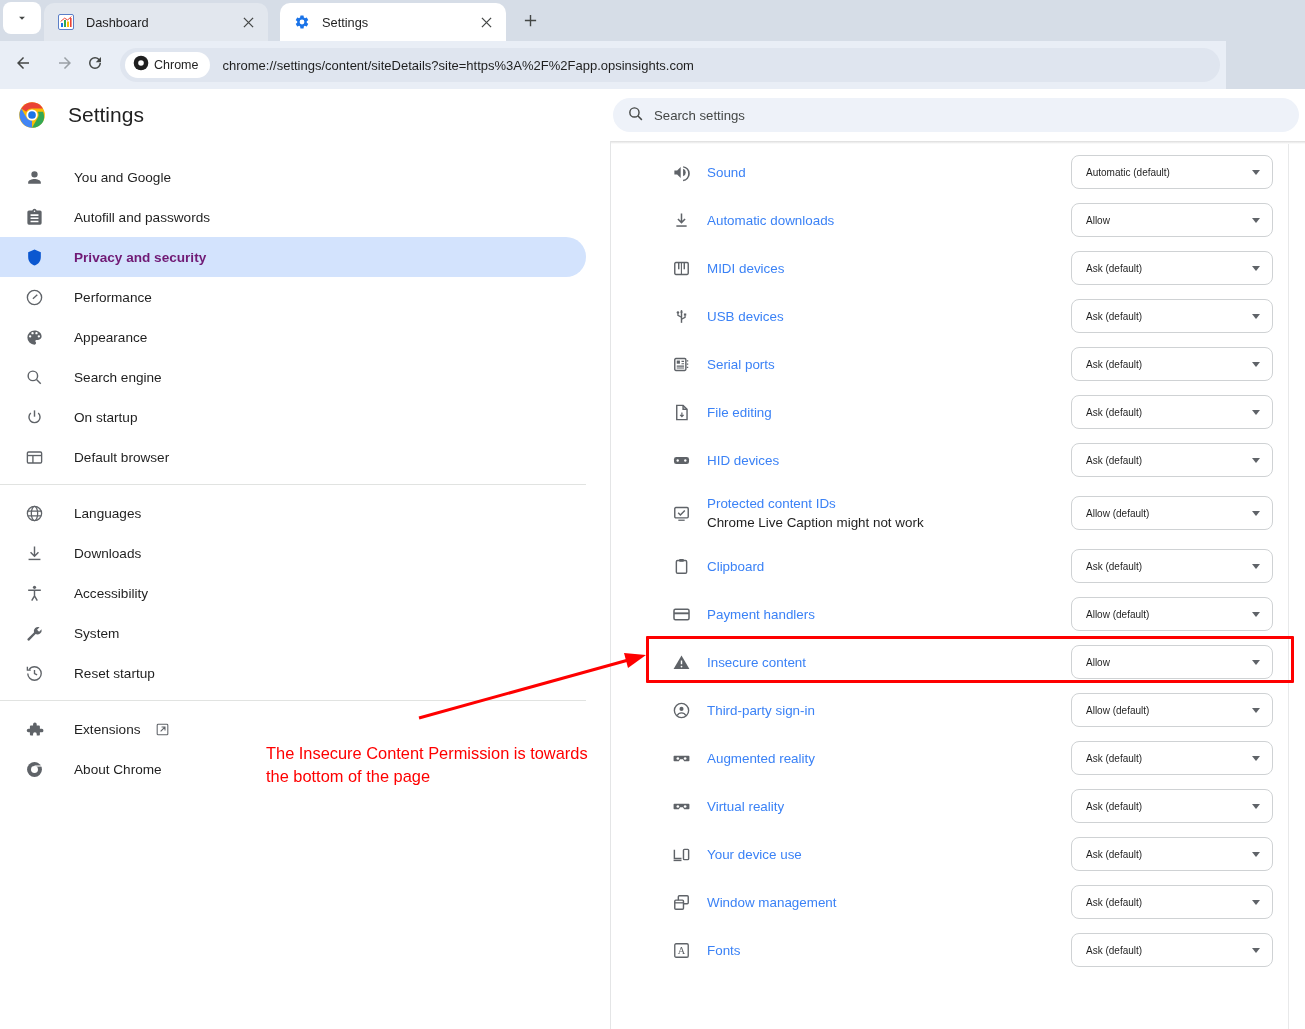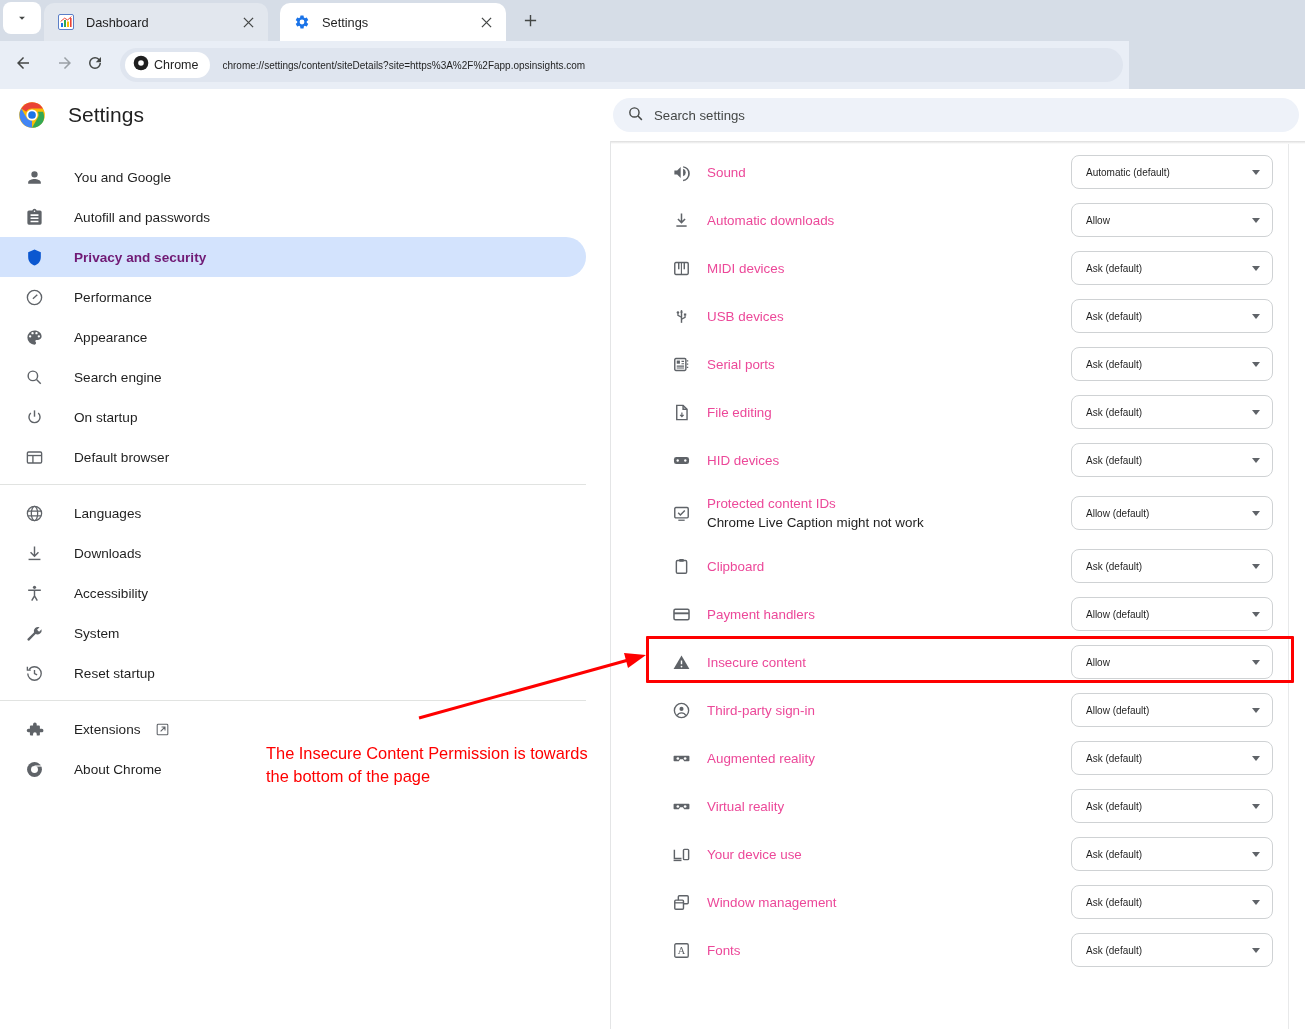--- a/index.html
+++ b/index.html
@@ -41,41 +41,41 @@
 
   #tab-dashboard { left:44px; width:224px; }
   #tab-settings  { left:280px; width:226px; }
 
   #new-tab-btn {
     position:absolute; left:516px; top:8px; width:28px; height:28px;
     display:flex; align-items:center; justify-content:center; border-radius:50%;
   }
 
   
-  #toolbar { position:absolute; left:0; top:41px; width:1129px; height:48px; background:#e9eef6; }
+  #toolbar { position:absolute; left:0; top:41px; width:1226px; height:48px; background:#e9eef6; }
   .nav-btn {
     position:absolute; top:50%; transform:translateY(-50%);
     width:30px; height:30px; display:flex; align-items:center; justify-content:center;
     border-radius:50%;
   }
   #back-btn { left:8px; }
   #forward-btn { left:50px; }
   #reload-btn { left:80px; }
 
   #omnibox {
     position:absolute; left:120px; top:7px; right:6px; height:34px;
     background:#dfe5ef; border-radius:17px; display:flex; align-items:center;
   }
   #chrome-chip {
     margin-left:5px; height:26px; background:#ffffff; border-radius:13px;
     display:flex; align-items:center; padding:0 12px 0 8px; flex:0 0 auto;
   }
   #chrome-chip .chip-label { font-size:12.5px; color:#1f1f1f; margin-left:5px; }
   #omnibox-url {
-    margin-left:12px; font-size:10px; color:#1f1f1f;
+    margin-left:12px; font-size:13px; color:#1f1f1f;
     white-space:nowrap; overflow:hidden;
   }
 
   
   #settings-page { position:absolute; left:0; top:89px; width:1305px; height:940px; background:#fff; }
 
   #settings-header {
     position:absolute; left:0; top:0; width:1305px; height:52px;
     display:flex; align-items:center; background:#fff;
   }
@@ -110,21 +110,21 @@
   #content-divider-right { position:absolute; left:1288px; top:52px; width:1px; height:888px; background:#e8e9ea; }
   #content-top-shadow { position:absolute; left:611px; top:52px; width:694px; height:3px;
                         background:linear-gradient(#dcdcdc,#ffffff); }
 
   
   #permissions-list { position:absolute; left:611px; top:55px; width:677px; height:885px; background:#fff; }
   .perm-row { position:relative; display:flex; align-items:center; height:48px; }
   .perm-row.tall { height:48px; }
   .perm-icon { position:absolute; left:59px; width:22px; display:flex; align-items:center; justify-content:center; }
   .perm-text { position:absolute; left:96px; }
-  .perm-label { font-size:13.4px; color:#ec4899; line-height:18px; white-space:nowrap; }
+  .perm-label { font-size:13.4px; color:#3b82f6; line-height:18px; white-space:nowrap; }
   .perm-sub { font-size:13.4px; color:#1f1f1f; line-height:20px; white-space:nowrap; }
   .perm-select {
     position:absolute; left:460px; width:202px; height:34px;
     border:1px solid #cfd2d4; border-radius:8px;
     display:flex; align-items:center; background:#fff;
   }
   .perm-select .sel-value { margin-left:14px; font-size:10px; color:#1f1f1f; }
   .perm-select .sel-arrow {
     position:absolute; right:12px; width:0; height:0;
     border-left:4.5px solid transparent; border-right:4.5px solid transparent;

